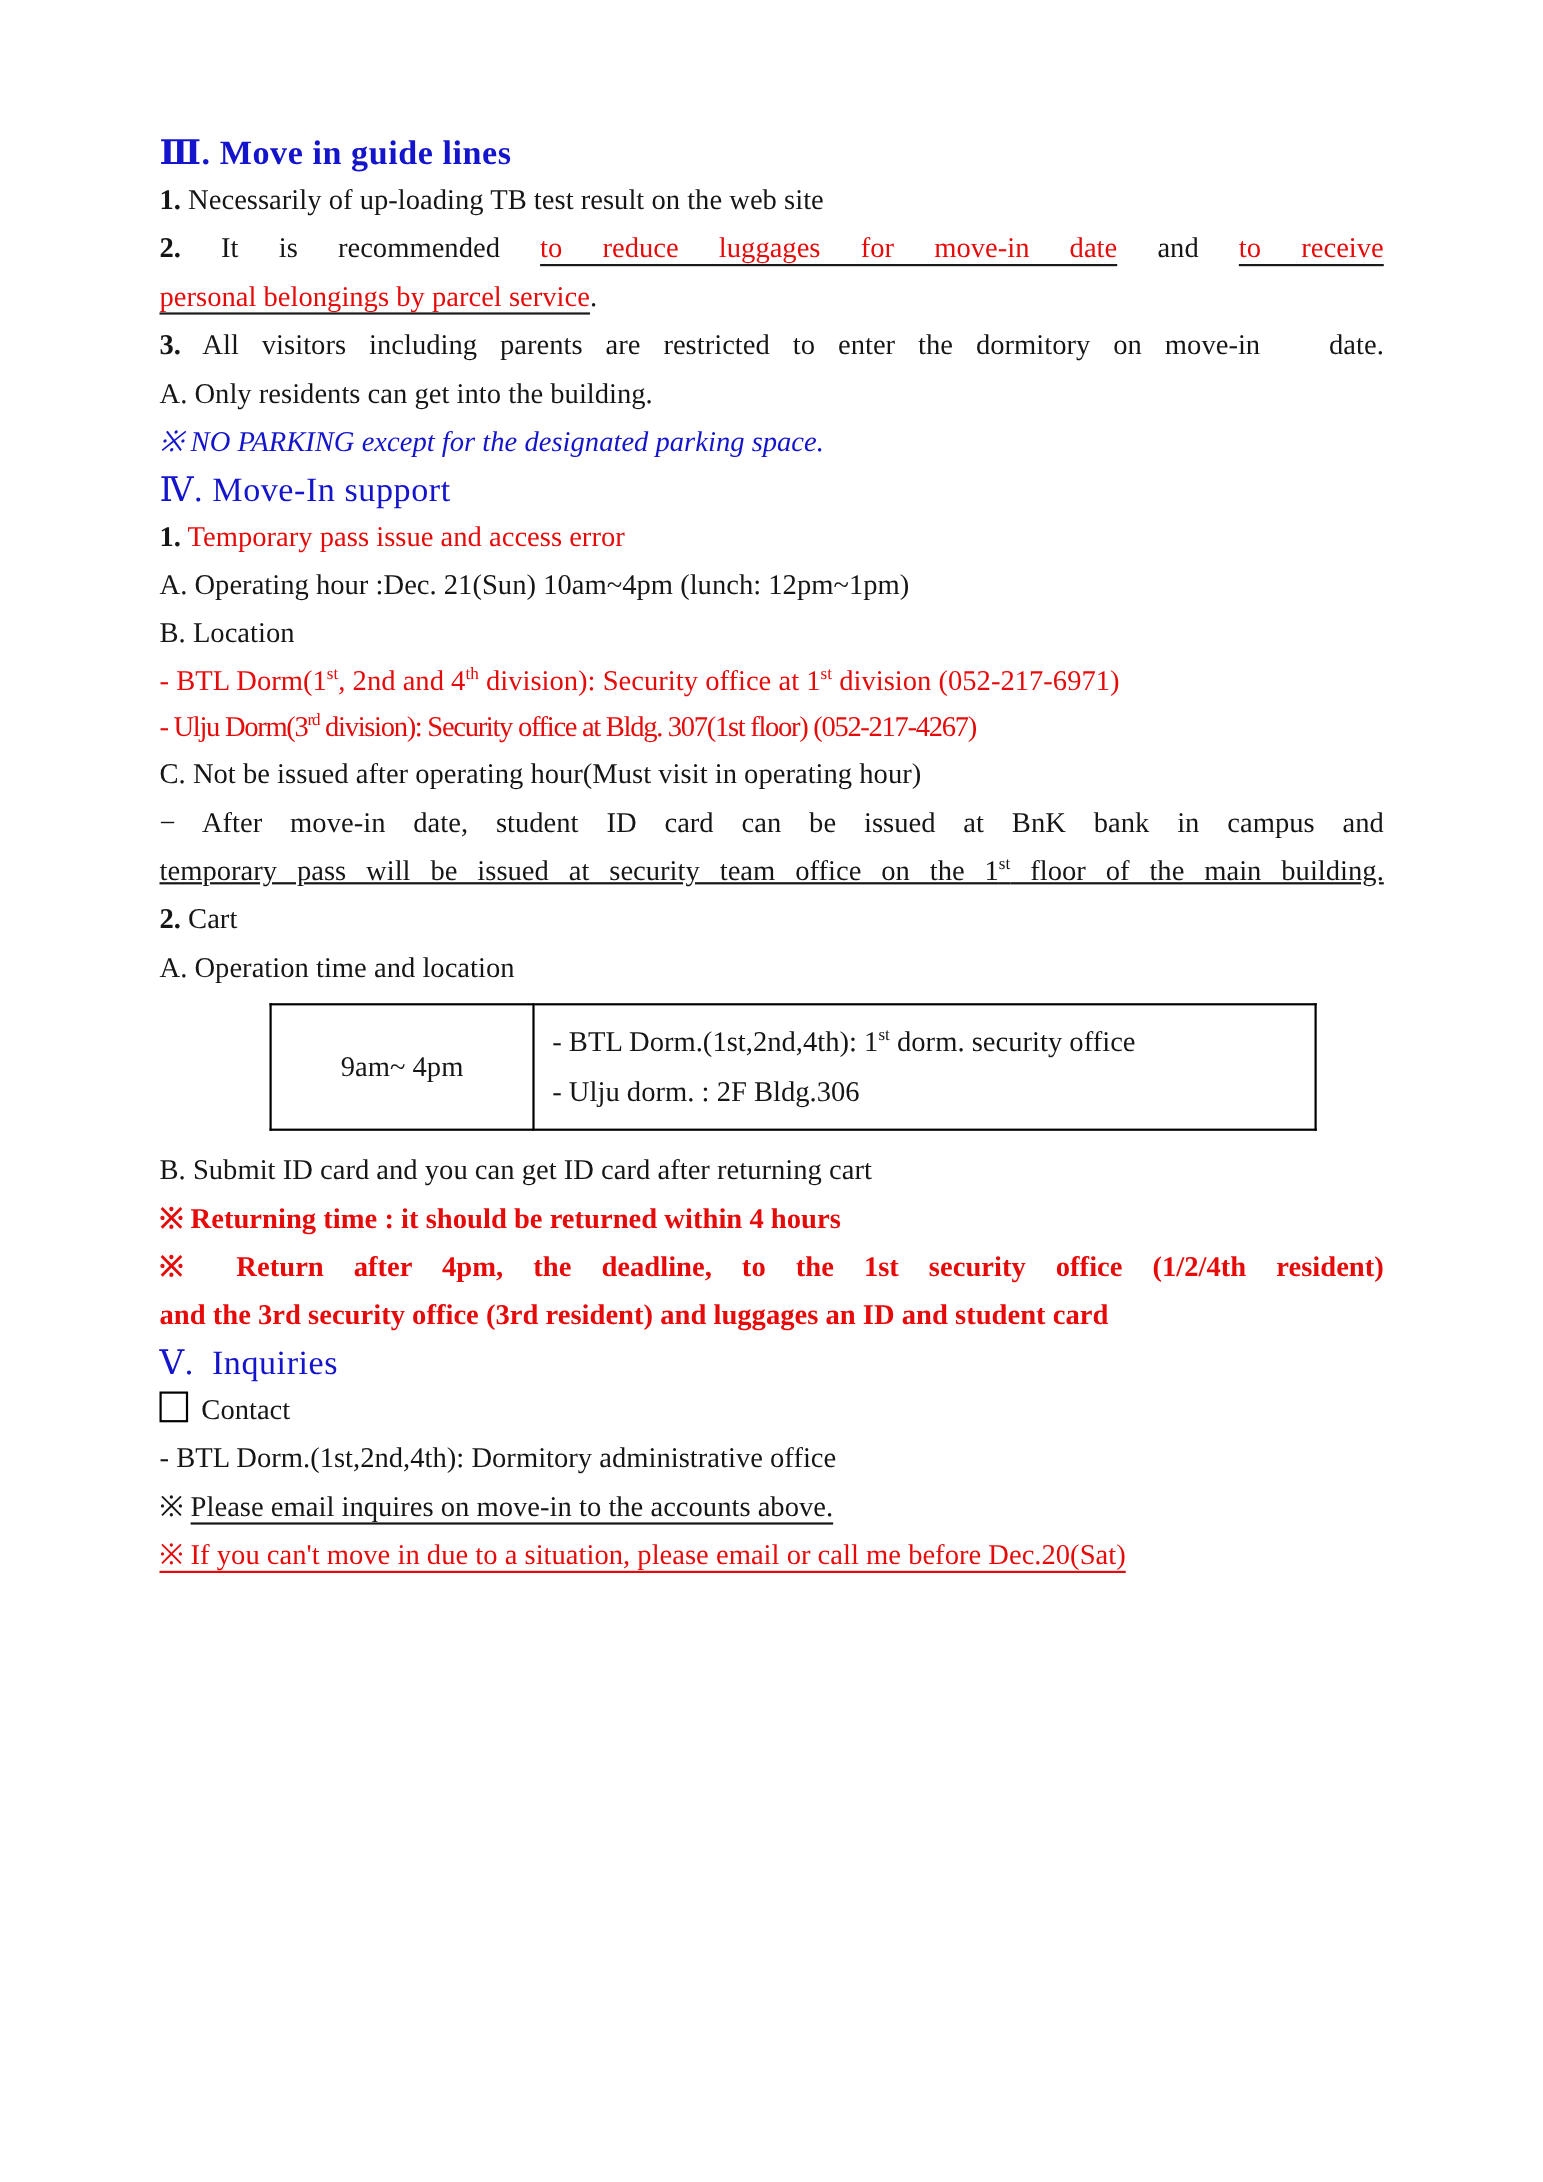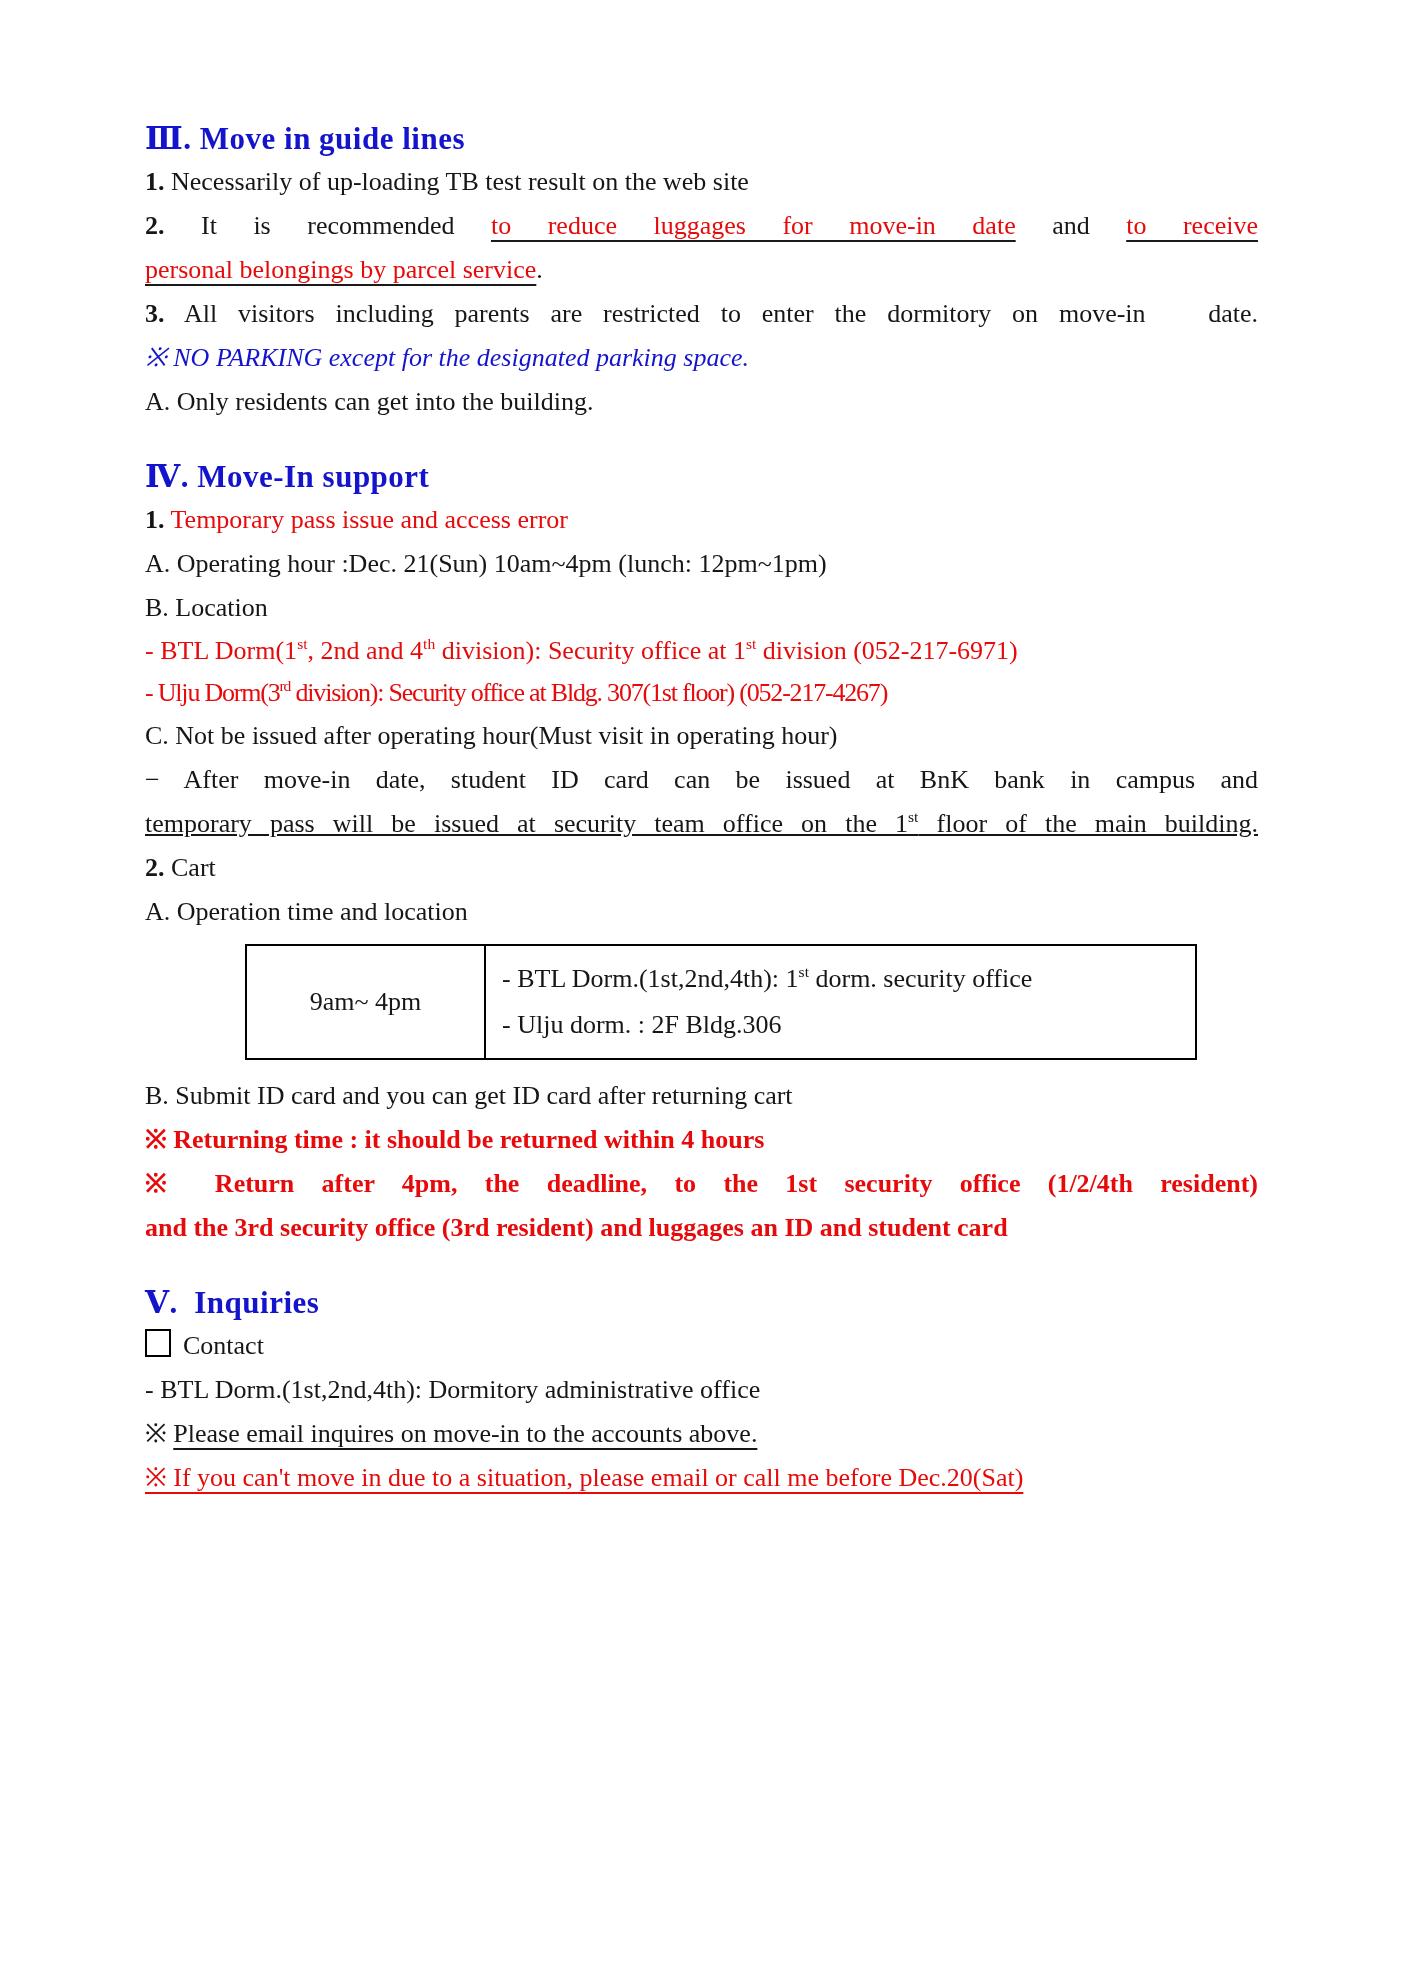--- a/index.html
+++ b/index.html
@@ -21,21 +21,21 @@
   }
   .page p, .page h2{margin:0;padding:0;}
   .ln{line-height:44px;}
   .sec-h{
     font-size:31px;
     line-height:42px;
     color:var(--blue);
     font-weight:bold;
     letter-spacing:0.5px;
   }
-  .sec-h.light{font-weight:bold;margin-top:32px;}
+  .sec-h.light{font-weight:normal;}
   .mb-h{margin-bottom:12px;}
   .mt-iv{margin-top:52px;margin-bottom:8px;}
   .mt-cart{margin-top:30px;}
   .mt-v{margin-top:44px;margin-bottom:6px;}
 
   .item{margin-left:22px;}
   .item2wrap{margin-left:50px;}
   .sub3{margin-left:50px;}
   .note3{margin-left:73px;}
   .sub4{margin-left:77px;}
@@ -103,22 +103,22 @@
 <body>
 
 <div class="page">
 
   <h2 class="sec-h mb-h">Ⅲ. Move in guide lines</h2>
 
   <p class="ln item"><span class="num">1.</span><span> Necessarily of up-loading TB test result on the web site</span></p>
   <p class="ln item just-all"><span class="num">2.</span><span> It is recommended </span><span class="redul">to reduce luggages for move-in date</span><span> and </span><span class="redul">to receive</span></p>
   <p class="ln item2wrap"><span class="redul">personal belongings by parcel service</span><span>.</span></p>
   <p class="ln item just-all"><span class="num">3.</span><span> All visitors including parents are restricted to enter the dormitory on move-in&nbsp;&nbsp; date.</span></p>
+  <p class="ln sub3">A. Only residents can get into the building.</p>
   <p class="ln note3 blue i">※ NO PARKING except for the designated parking space.</p>
-  <p class="ln sub3">A. Only residents can get into the building.</p>
 
   <h2 class="sec-h light mt-iv">Ⅳ. Move-In support</h2>
 
   <p class="ln item"><span class="num">1.</span><span> </span><span class="red">Temporary pass issue and access error</span></p>
   <p class="ln sub4">A. Operating hour :Dec. 21(Sun) 10am~4pm (lunch: 12pm~1pm)</p>
   <p class="ln sub4">B. Location</p>
   <p class="ln bullet red"><span>- BTL Dorm(1</span><sup>st</sup><span>, 2nd and 4</span><sup>th</sup><span> division): Security office at 1</span><sup>st</sup><span> division (052-217-6971)</span></p>
   <p class="ln bullet red cond"><span>- Ulju Dorm(3</span><sup>rd</sup><span> division): Security office at Bldg. 307(1st floor) (052-217-4267)</span></p>
   <p class="ln sub4">C. Not be issued after operating hour(Must visit in operating hour)</p>
   <p class="ln dash1 just-all">− After move-in date, student ID card can be issued at BnK bank in campus and</p>

